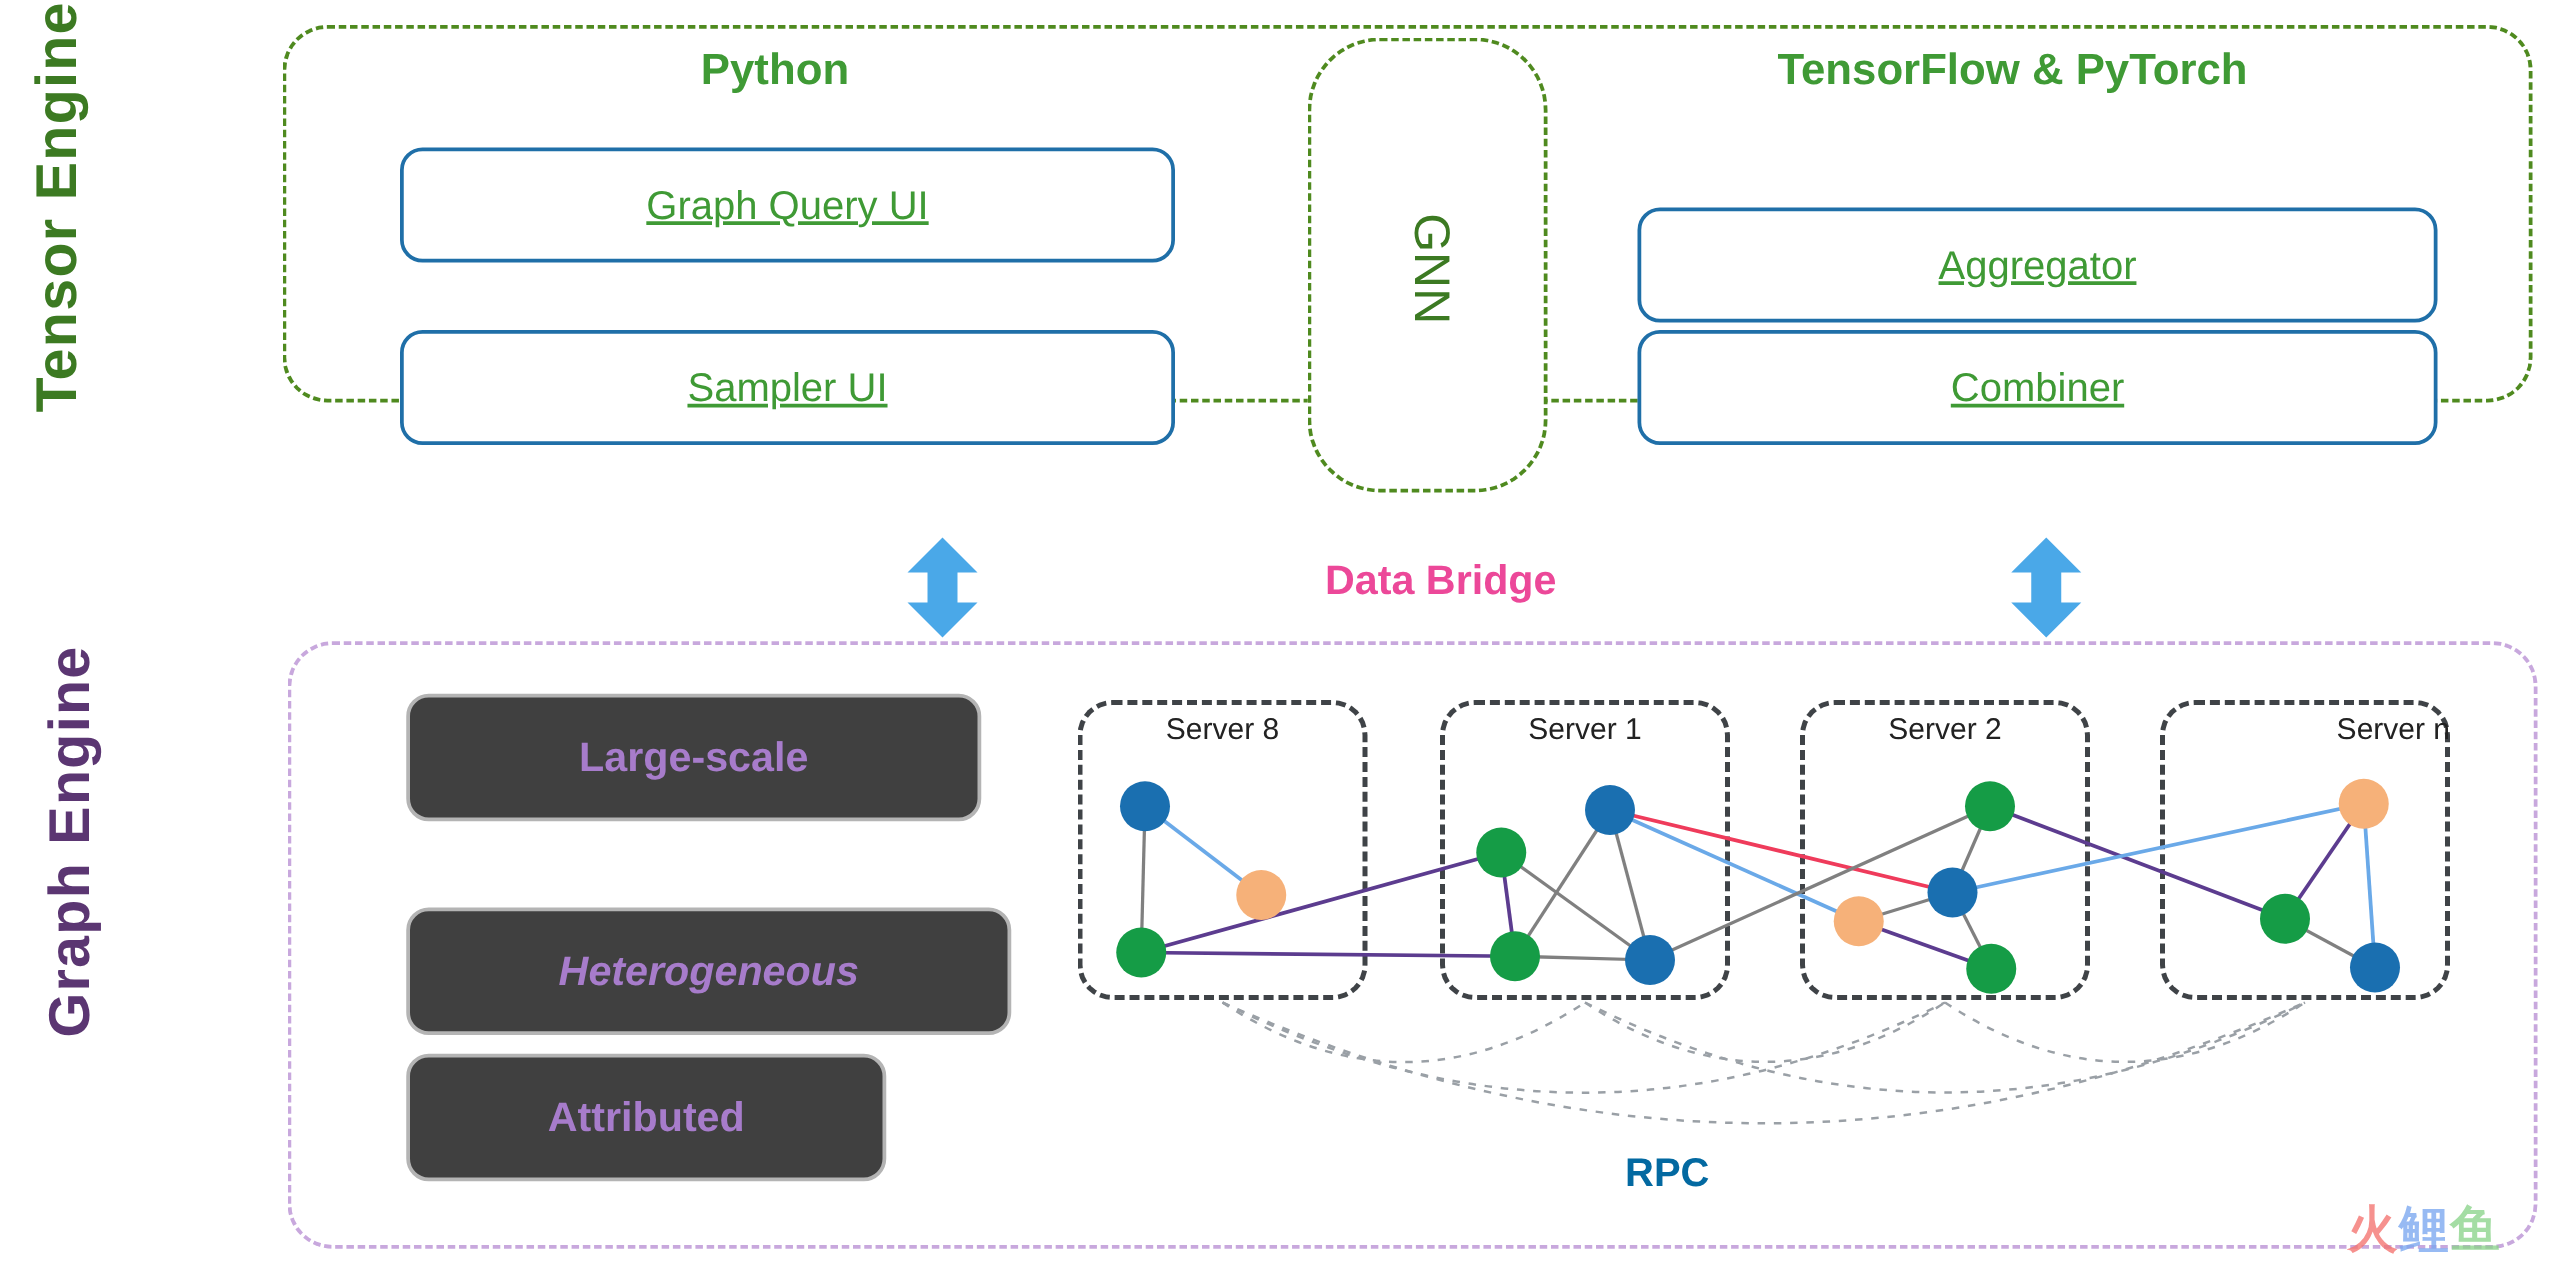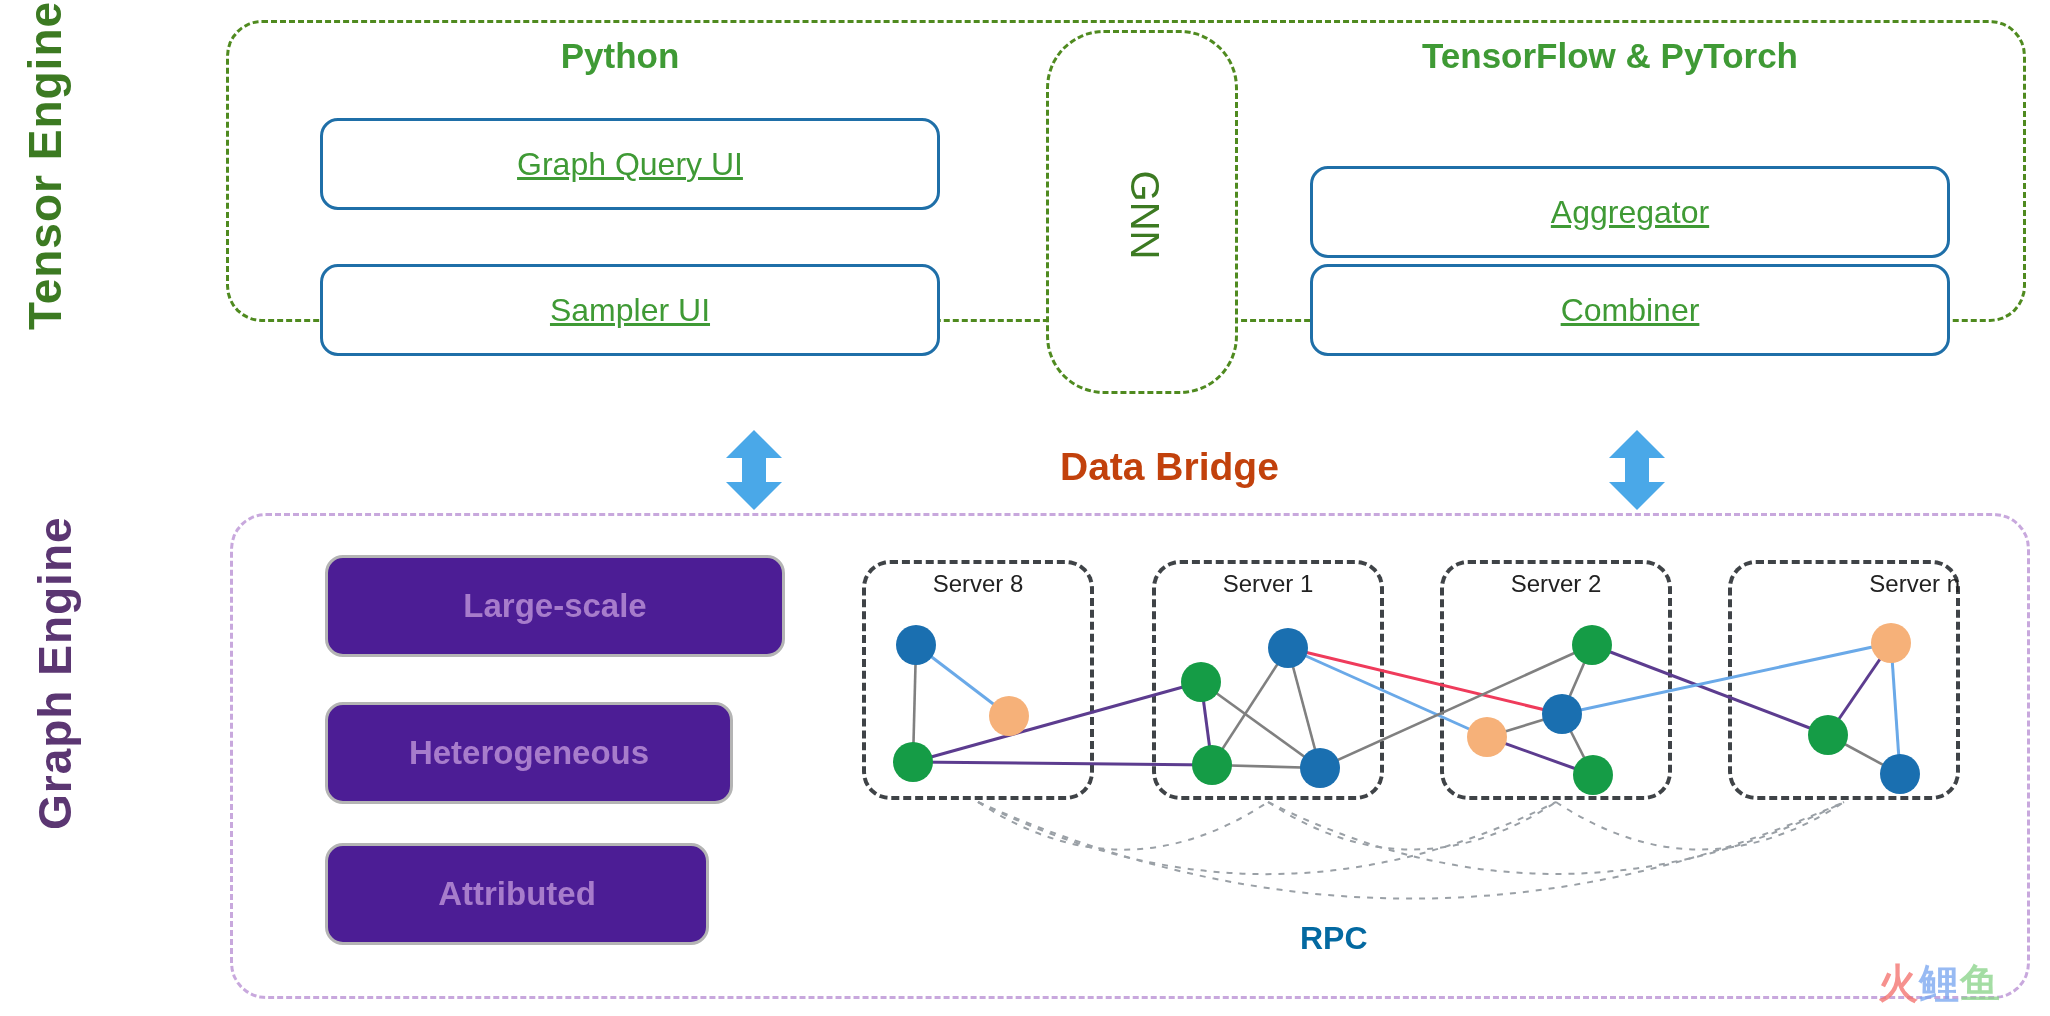--- a/index.html
+++ b/index.html
@@ -121,45 +121,45 @@
     transform: rotate(90deg);
     transform-origin: center center;
     white-space: nowrap;
   }
 
   
   #data-bridge-label {
     position: absolute;
     left: 1060px;
     top: 445px;
-    font-size: 39px;
-    font-weight: bold;
-    color: #c2410c;
+    font-size: 33px;
+    font-weight: bold;
+    color: #ec4899;
     white-space: nowrap;
   }
   .bridge-arrow { position: absolute; }
   #bridge-arrow-left  { left: 722px;  top: 428px; }
   #bridge-arrow-right { left: 1605px; top: 428px; }
 
   
   .prop-box {
     position: absolute;
     box-sizing: border-box;
     border: 3px solid #b4b4b4;
     border-radius: 18px;
-    background: #4c1d95;
+    background: #404040;
     display: flex;
     align-items: center;
     justify-content: center;
     font-size: 33px;
     font-weight: bold;
     color: #a77ccb;
   }
   #prop-large-scale   { left: 325px; top: 555px; width: 460px; height: 102px; }
-  #prop-heterogeneous { left: 325px; top: 702px; width: 408px; height: 102px; }
+  #prop-heterogeneous { left: 325px; top: 726px; width: 484px; height: 102px; font-style: italic; }
   #prop-attributed    { left: 325px; top: 843px; width: 384px; height: 102px; }
 
   
   .server-box {
     position: absolute;
     box-sizing: border-box;
     border: 4px dashed #3f4347;
     border-radius: 28px;
     top: 560px;
     width: 232px;

